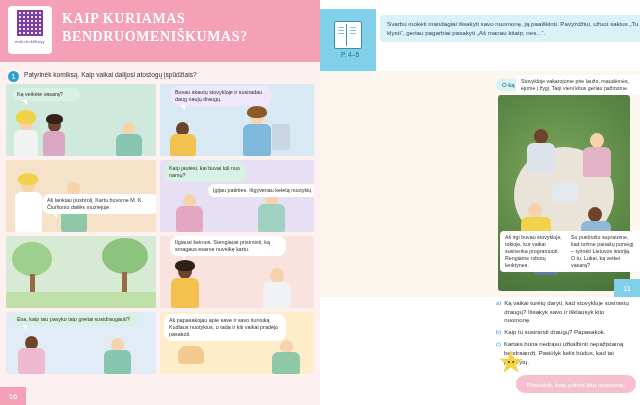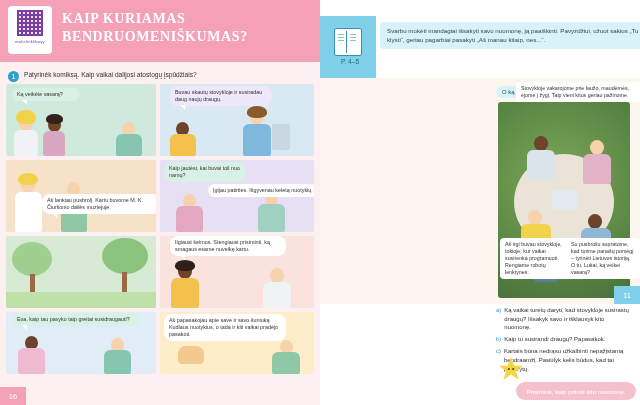--- a/index.html
+++ b/index.html
@@ -49,21 +49,21 @@
   .body{position:absolute;border-radius:6px 6px 2px 2px;}
   .hair{position:absolute;border-radius:50% 50% 40% 40%;}
 
   .tree{position:absolute;border-radius:50%;}
   .trunk{position:absolute;background:#9a6b43;}
 
   .pagenum-l{position:absolute;left:0;bottom:0;width:26px;height:18px;background:#f4a0b6;color:#fff;
       font-size:7.5px;display:flex;align-items:center;justify-content:center;}
 
   
-  .right{position:absolute;left:320px;top:16px;width:320px;height:288px;background:#fdf6ee;}
+  .right{position:absolute;left:320px;top:9px;width:320px;height:288px;background:#fdf6ee;}
   .rhdr{position:absolute;left:0;top:0;width:320px;height:62px;background:#ffffff;}
   .rhdr-blue{position:absolute;left:0;top:0;width:56px;height:62px;background:#7fd0e8;}
   .book{position:absolute;left:14px;top:12px;width:26px;height:26px;background:#fff;
       border:1.4px solid #3b8fb0;border-radius:2px;}
   .book:before{content:"";position:absolute;left:11px;top:2px;width:1.4px;height:22px;background:#3b8fb0;}
   .book-lines{position:absolute;left:3px;top:5px;width:6px;height:1px;background:#7fc6dd;box-shadow:0 3px 0 #7fc6dd,0 6px 0 #7fc6dd;}
   .book-lines2{position:absolute;left:15px;top:5px;width:6px;height:1px;background:#7fc6dd;box-shadow:0 3px 0 #7fc6dd,0 6px 0 #7fc6dd;}
   .pref{position:absolute;left:8px;top:42px;width:44px;text-align:center;font-size:6.6px;color:#1c6b86;}
   .rhdr-note{position:absolute;left:60px;top:6px;width:252px;background:#d9f2f8;border-radius:4px;
       padding:5px 7px;font-size:6.2px;line-height:8.6px;color:#2b4a55;}

